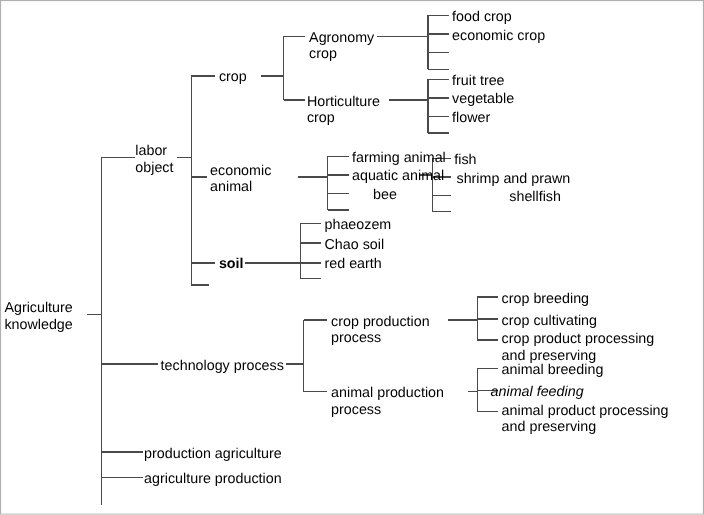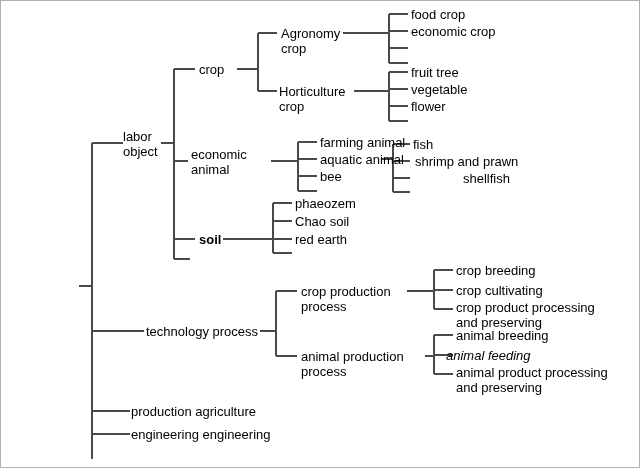--- a/index.html
+++ b/index.html
@@ -110,29 +110,31 @@
       <line x1="433" y1="308" x2="452" y2="308"></line>
 
       <line x1="424" y1="355" x2="433" y2="355"></line>
       <line x1="433" y1="334" x2="433" y2="373"></line>
       <line x1="433" y1="334" x2="452" y2="334"></line>
       <line x1="433" y1="354" x2="452" y2="354"></line>
       <line x1="433" y1="373" x2="452" y2="373"></line>
     </g>
   </svg>
 
+  <div class="node-label lbl-left" style="left:3px; top:271px; width:80px;">Agriculture
+knowledge</div>
 
   <div class="node-label lbl-left" style="left:122px; top:128px; width:45px;">labor
 object</div>
 
   <div class="node-label lbl-left" style="left:145px; top:323px; width:120px;">technology process</div>
 
   <div class="node-label lbl-left" style="left:130px; top:403px; width:150px;">production agriculture</div>
 
-  <div class="node-label lbl-left" style="left:130px; top:426px; width:160px;">engineering engineering</div>
+  <div class="node-label lbl-left" style="left:130px; top:426px; width:160px;">agriculture production</div>
 
   <div class="node-label lbl-left" style="left:198px; top:61px; width:40px;">crop</div>
 
   <div class="node-label lbl-left" style="left:190px; top:146px; width:80px;">economic
 animal</div>
 
   <div class="node-label lbl-left" style="left:198px; top:231px; width:40px;font-weight:bold;">soil</div>
 
   <div class="node-label lbl-left" style="left:300px; top:283px; width:110px;">crop production
 process</div>
@@ -143,21 +145,21 @@
   <div class="node-label lbl-left" style="left:280px; top:25px; width:70px;">Agronomy
 crop</div>
 
   <div class="node-label lbl-left" style="left:278px; top:83px; width:80px;">Horticulture
 crop</div>
 
   <div class="node-label lbl-left" style="left:319px; top:134px; width:90px;">farming animal</div>
 
   <div class="node-label lbl-left" style="left:319px; top:151px; width:90px;">aquatic animal</div>
 
-  <div class="node-label lbl-left" style="left:319px; top:168px; width:60px;">bee</div>
+  <div class="node-label lbl-left" style="left:319px; top:168px; width:60px;text-align:center;">bee</div>
 
   <div class="node-label lbl-left" style="left:294px; top:195px; width:80px;">phaeozem</div>
 
   <div class="node-label lbl-left" style="left:294px; top:213px; width:80px;">Chao soil</div>
 
   <div class="node-label lbl-left" style="left:294px; top:231px; width:80px;">red earth</div>
 
   <div class="node-label lbl-left" style="left:410px; top:6px; width:110px;">food crop</div>
   <div class="node-label lbl-left" style="left:410px; top:23px; width:120px;">economic crop</div>
 

